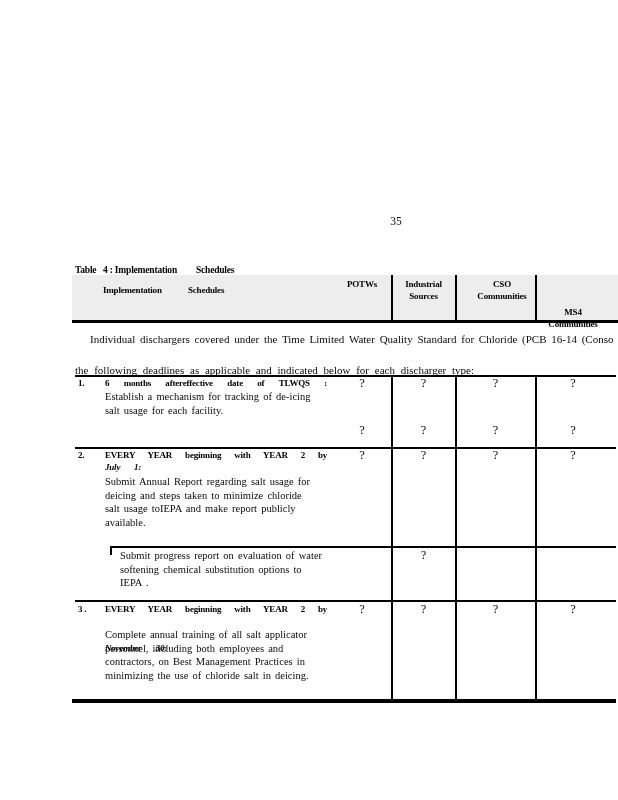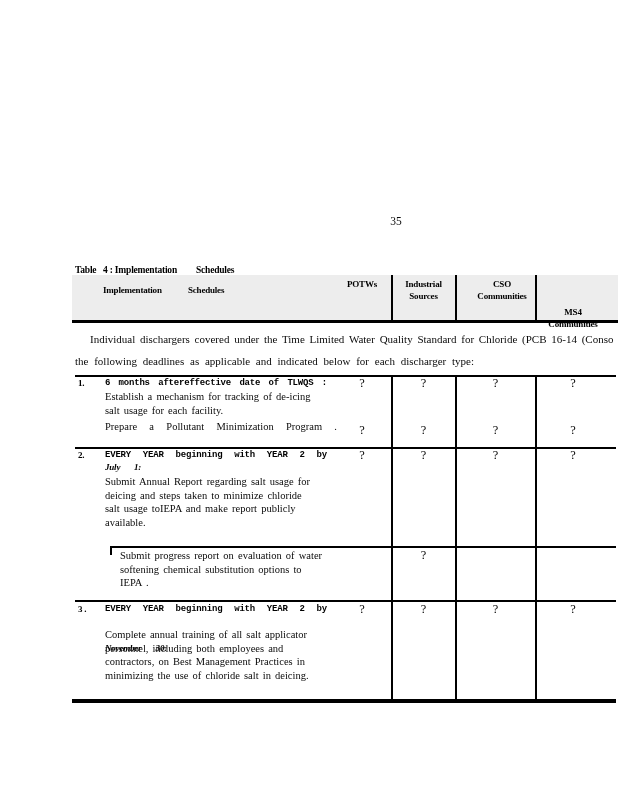--- a/index.html
+++ b/index.html
@@ -25,21 +25,21 @@
   }
   .caption .w1{display:inline-block;width:28px;}
   .caption .w2{display:inline-block;width:93px;}
   .pageno{position:absolute;left:380px;top:215px;width:32px;text-align:center;font-size:11.5px;}
   .intro-line{
     position:absolute;left:75px;white-space:nowrap;font-size:11px;word-spacing:2px;color:#0a0a0a;
   }
   .rownum{position:absolute;font-weight:bold;font-size:9px;letter-spacing:-0.2px;color:#000;}
   .rowhead{
     position:absolute;left:105px;width:222px;font-weight:bold;font-size:9px;letter-spacing:-0.2px;
-    color:#000;text-align:justify;text-align-last:justify;white-space:nowrap;font-family:Liberation Mono, monospace;
+    color:#000;text-align:justify;text-align-last:justify;white-space:nowrap;
   }
   .rowhead2{
     position:absolute;left:105px;font-weight:bold;font-size:9px;letter-spacing:-0.2px;
     color:#000;text-align:justify;text-align-last:justify;white-space:nowrap;font-style:italic;
   }
   .rowbody{
     position:absolute;left:105px;width:242px;font-size:10.5px;line-height:13.5px;
     white-space:pre-line;word-spacing:1.5px;color:#0a0a0a;text-align:left;
   }
   .mark{
@@ -80,38 +80,37 @@
   <div class="hdr" style="left:455px;top:278px;width:94px;">
     <span>CSO</span><br>
     <span>Communities</span>
   </div>
   <div class="hdr" style="left:536px;top:278px;width:74px;margin-top:28px;">
     <span>MS4</span><br>
     <span>Communities</span>
   </div>
 
   <div class="intro-line" style="top:333px;margin-left:15px;">Individual dischargers covered under the Time Limited Water Quality Standard for Chloride (PCB 16-14 (Conso</div>
-  <div class="intro-line" style="top:355px;word-spacing:3px;">the following deadlines as applicable and indicated below for each discharger type:</div>
+  <div class="intro-line" style="top:364px;word-spacing:3px;">the following deadlines as applicable and indicated below for each discharger type:</div>
 
   <div class="hline" style="left:75px;top:375px;width:541px;"></div>
   <div class="hline" style="left:75px;top:447px;width:541px;"></div>
   <div class="hline" style="left:110px;top:546px;width:506px;"></div>
   <div class="vline" style="left:110px;top:546px;height:9px;"></div>
   <div class="hline" style="left:75px;top:600px;width:541px;"></div>
   <div class="hline thick4" style="left:72px;top:699px;width:544px;"></div>
 
   <div class="vline" style="left:391px;top:375px;height:326px;"></div>
   <div class="vline" style="left:455px;top:375px;height:326px;"></div>
   <div class="vline" style="left:535px;top:375px;height:326px;"></div>
 
   <div class="rownum" style="left:78px;top:378px;">1.</div>
   <div class="rowhead" style="top:378px;">6&nbsp;months aftereffective date of TLWQS :</div>
   <div class="rowbody" style="top:390px;">Establish a mechanism for tracking of de-icing
 salt usage for each facility.</div>
-  <div class="rowbody" style="top:420px;width:232px;white-space:nowrap;text-align:justify;text-align-last:justify;">Prepare a&nbsp;Pollutant Minimization Program .</div>
   <div class="mark mk-potws" style="top:376px;">?</div>
   <div class="mark mk-ind" style="top:376px;">?</div>
   <div class="mark mk-cso" style="top:376px;">?</div>
   <div class="mark mk-ms4" style="top:376px;">?</div>
   <div class="mark mk-potws" style="top:423px;">?</div>
   <div class="mark mk-ind" style="top:423px;">?</div>
   <div class="mark mk-cso" style="top:423px;">?</div>
   <div class="mark mk-ms4" style="top:423px;">?</div>
 
   <div class="rownum" style="left:78px;top:450px;">2.</div>

